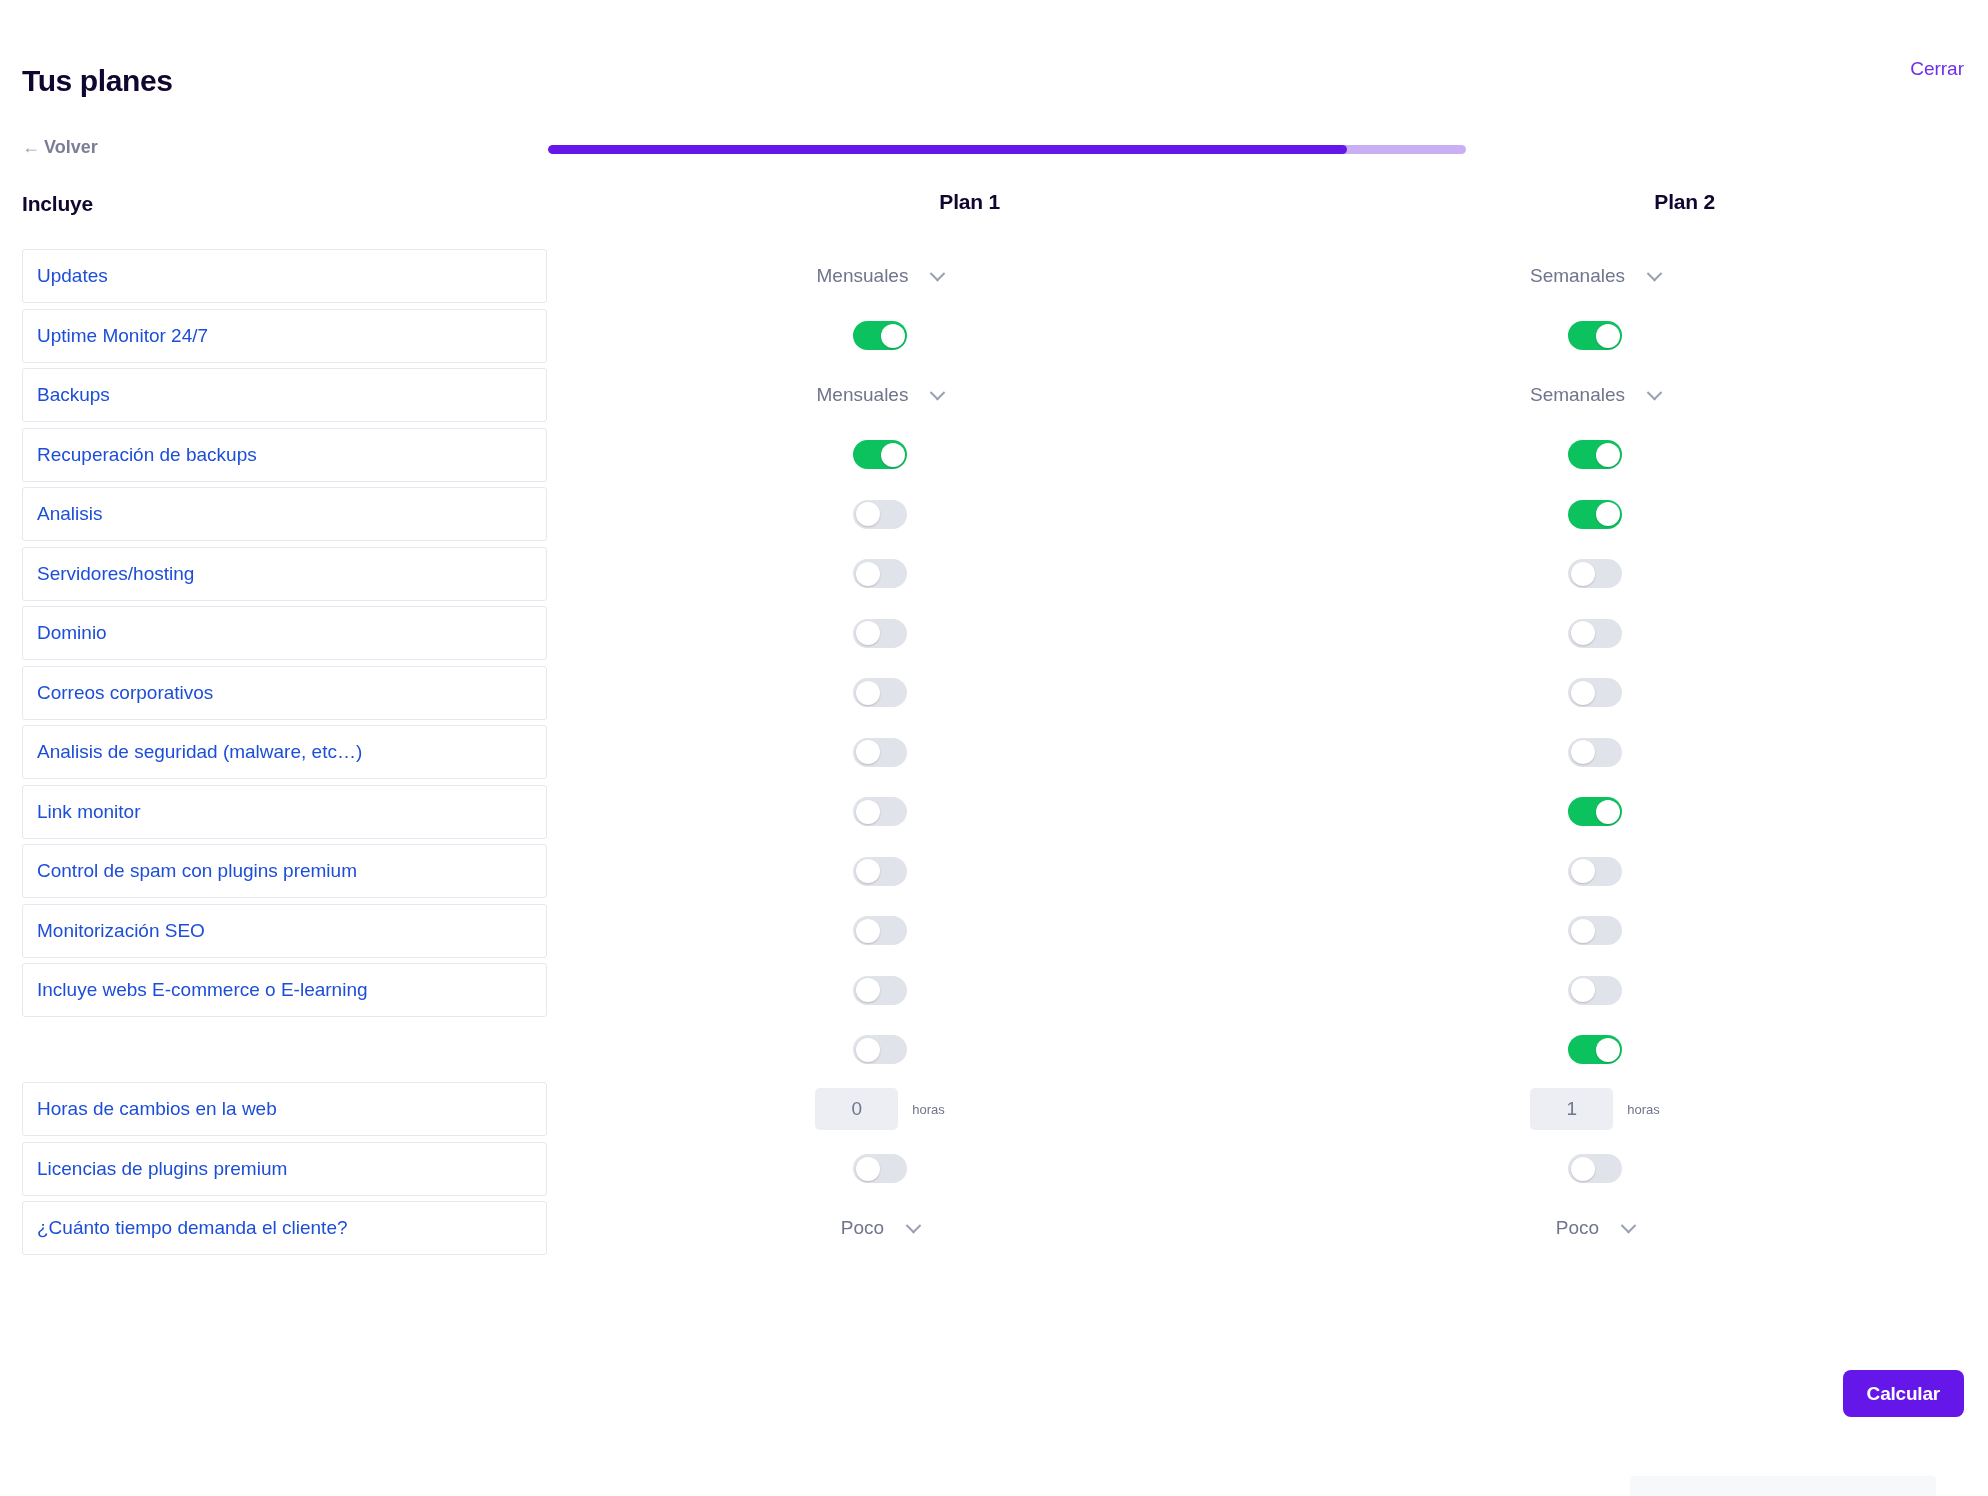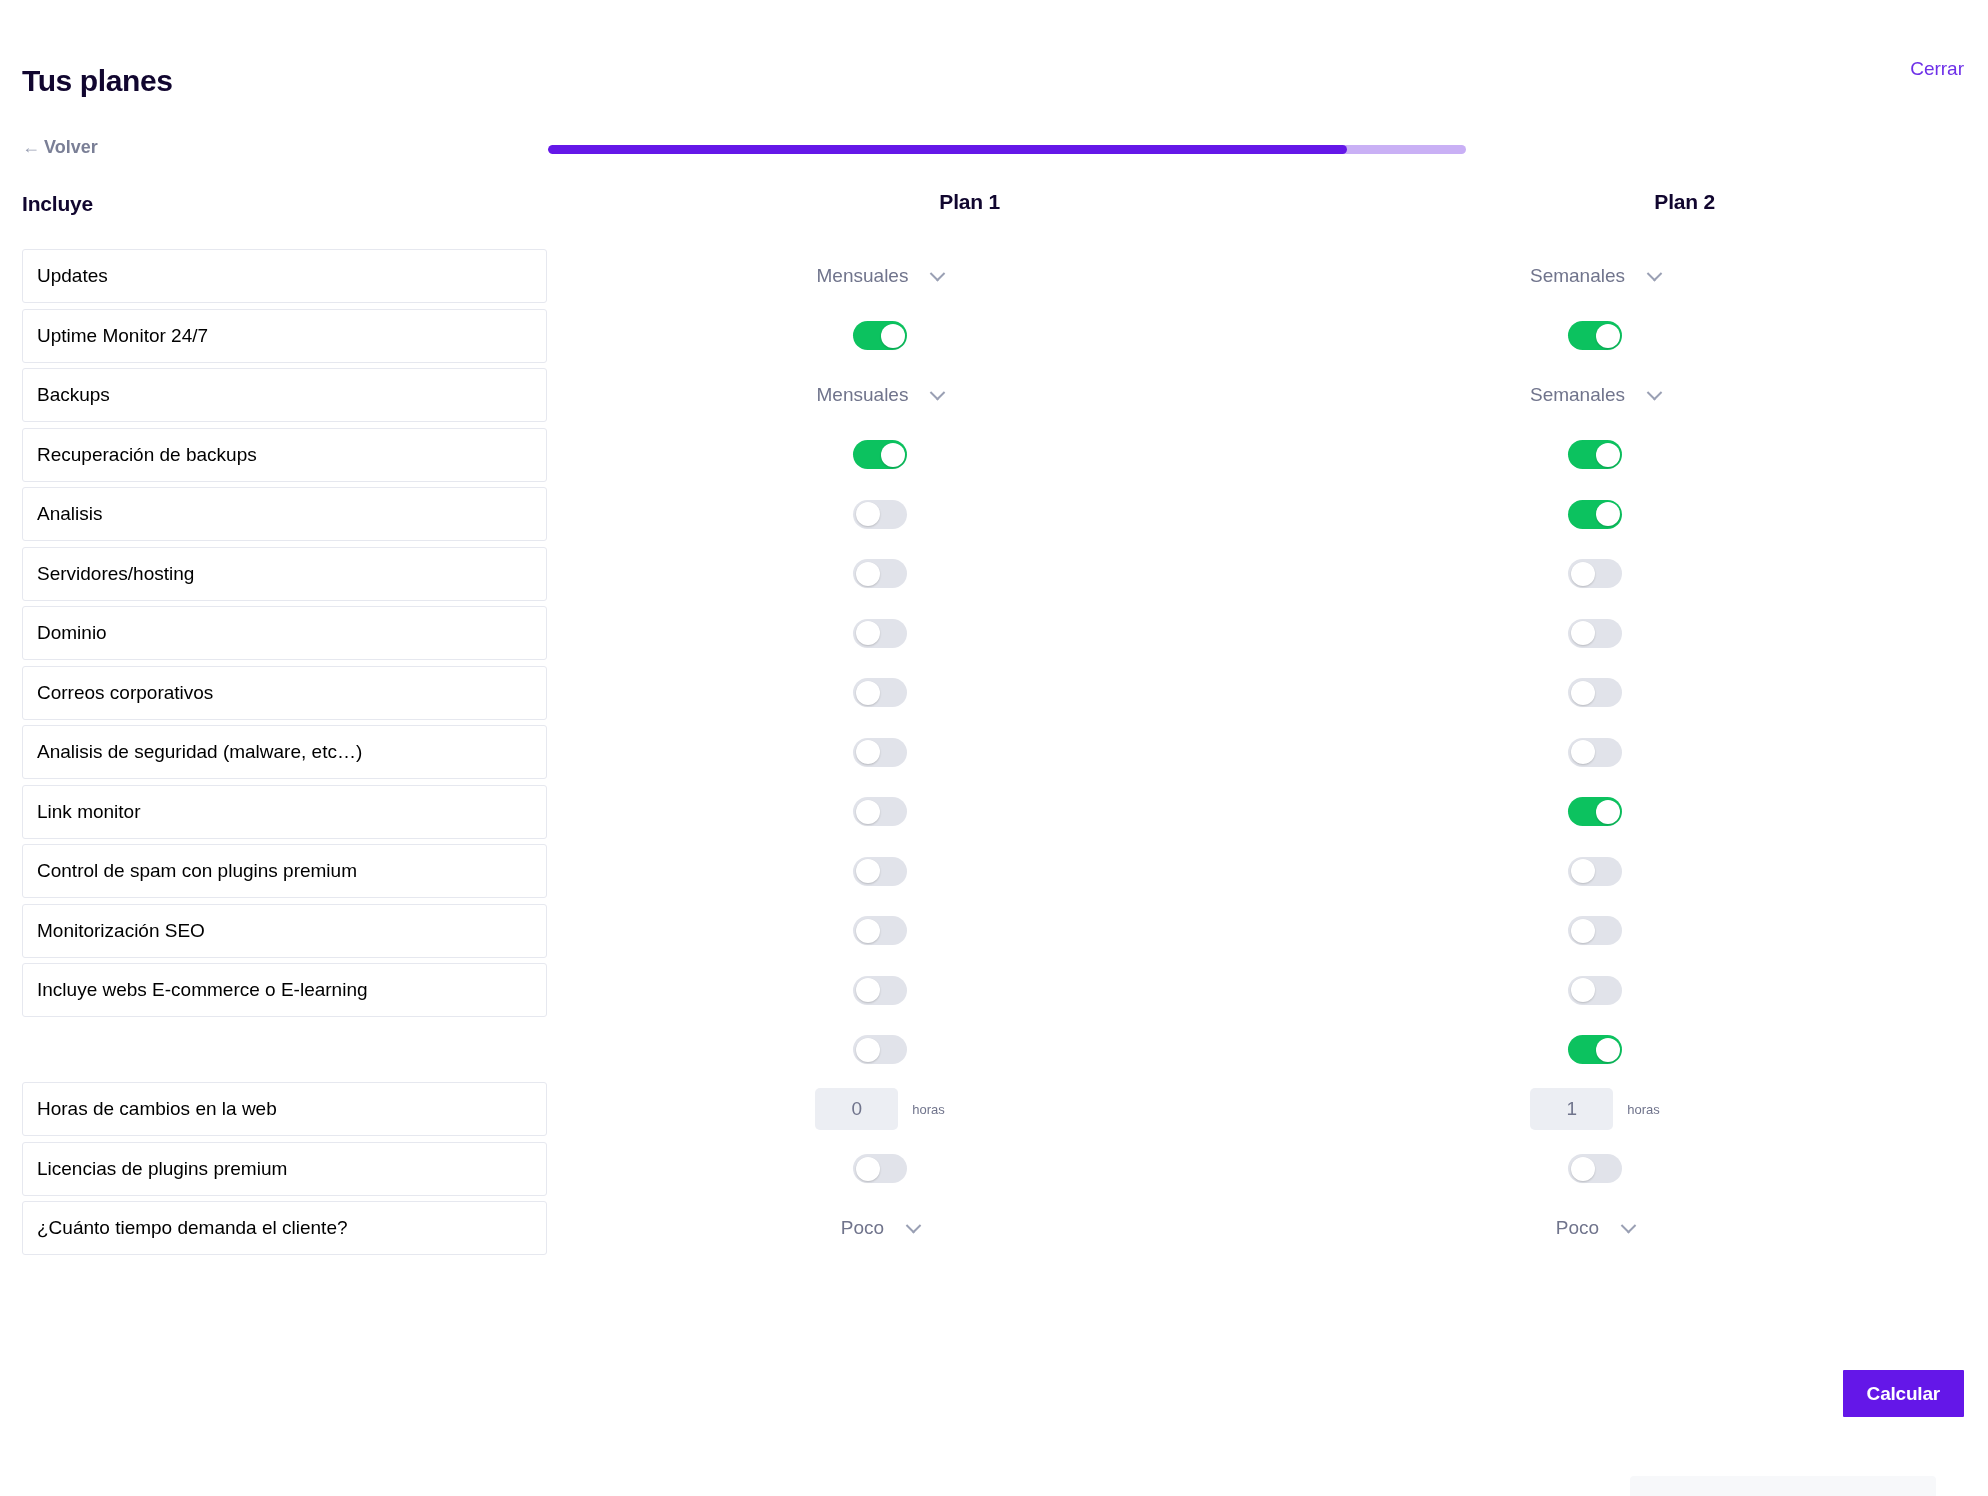--- a/index.html
+++ b/index.html
@@ -57,21 +57,21 @@
   .row {
     position: relative; height: 59.5px;
   }
   .label-cell {
     position: absolute; left: 22px; top: 0;
     width: 525px; height: 54px;
     border: 1px solid #e6e8ef; border-radius: 3px;
     background: #fff;
     display: flex; align-items: center;
     padding-left: 14px;
-    font-size: 19px; color: #000000;
+    font-size: 19px; color: #1d4ed8;
   }
   .cell {
     position: absolute; top: 0; height: 54px;
     display: flex; align-items: center; justify-content: center;
   }
   .cell.p1 { left: 760px; width: 240px; }
   .cell.p2 { left: 1475px; width: 240px; }
 
   
   .toggle {
@@ -110,21 +110,21 @@
     text-align: center; font-size: 19px; color: #70748c;
     font-family: "Liberation Sans", "DejaVu Sans", sans-serif;
     outline: none;
   }
   .num-unit { font-size: 13px; color: #70748c; }
 
   
   .calc-btn {
     position: absolute; right: 24px; top: 1370px;
     background: #6417e8; color: #ffffff;
-    border: none; border-radius: 1px;
+    border: none; border-radius: 8px;
     padding: 0 24px; height: 47px;
     font-size: 19px; font-weight: 700;
     font-family: "Liberation Sans", "DejaVu Sans", sans-serif;
     cursor: pointer; letter-spacing: -0.2px;
   }
   .bottom-panel {
     position: absolute; left: 1630px; top: 1476px;
     width: 306px; height: 28px;
     background: #f7f8fa; border-radius: 4px 4px 0 0;
   }

